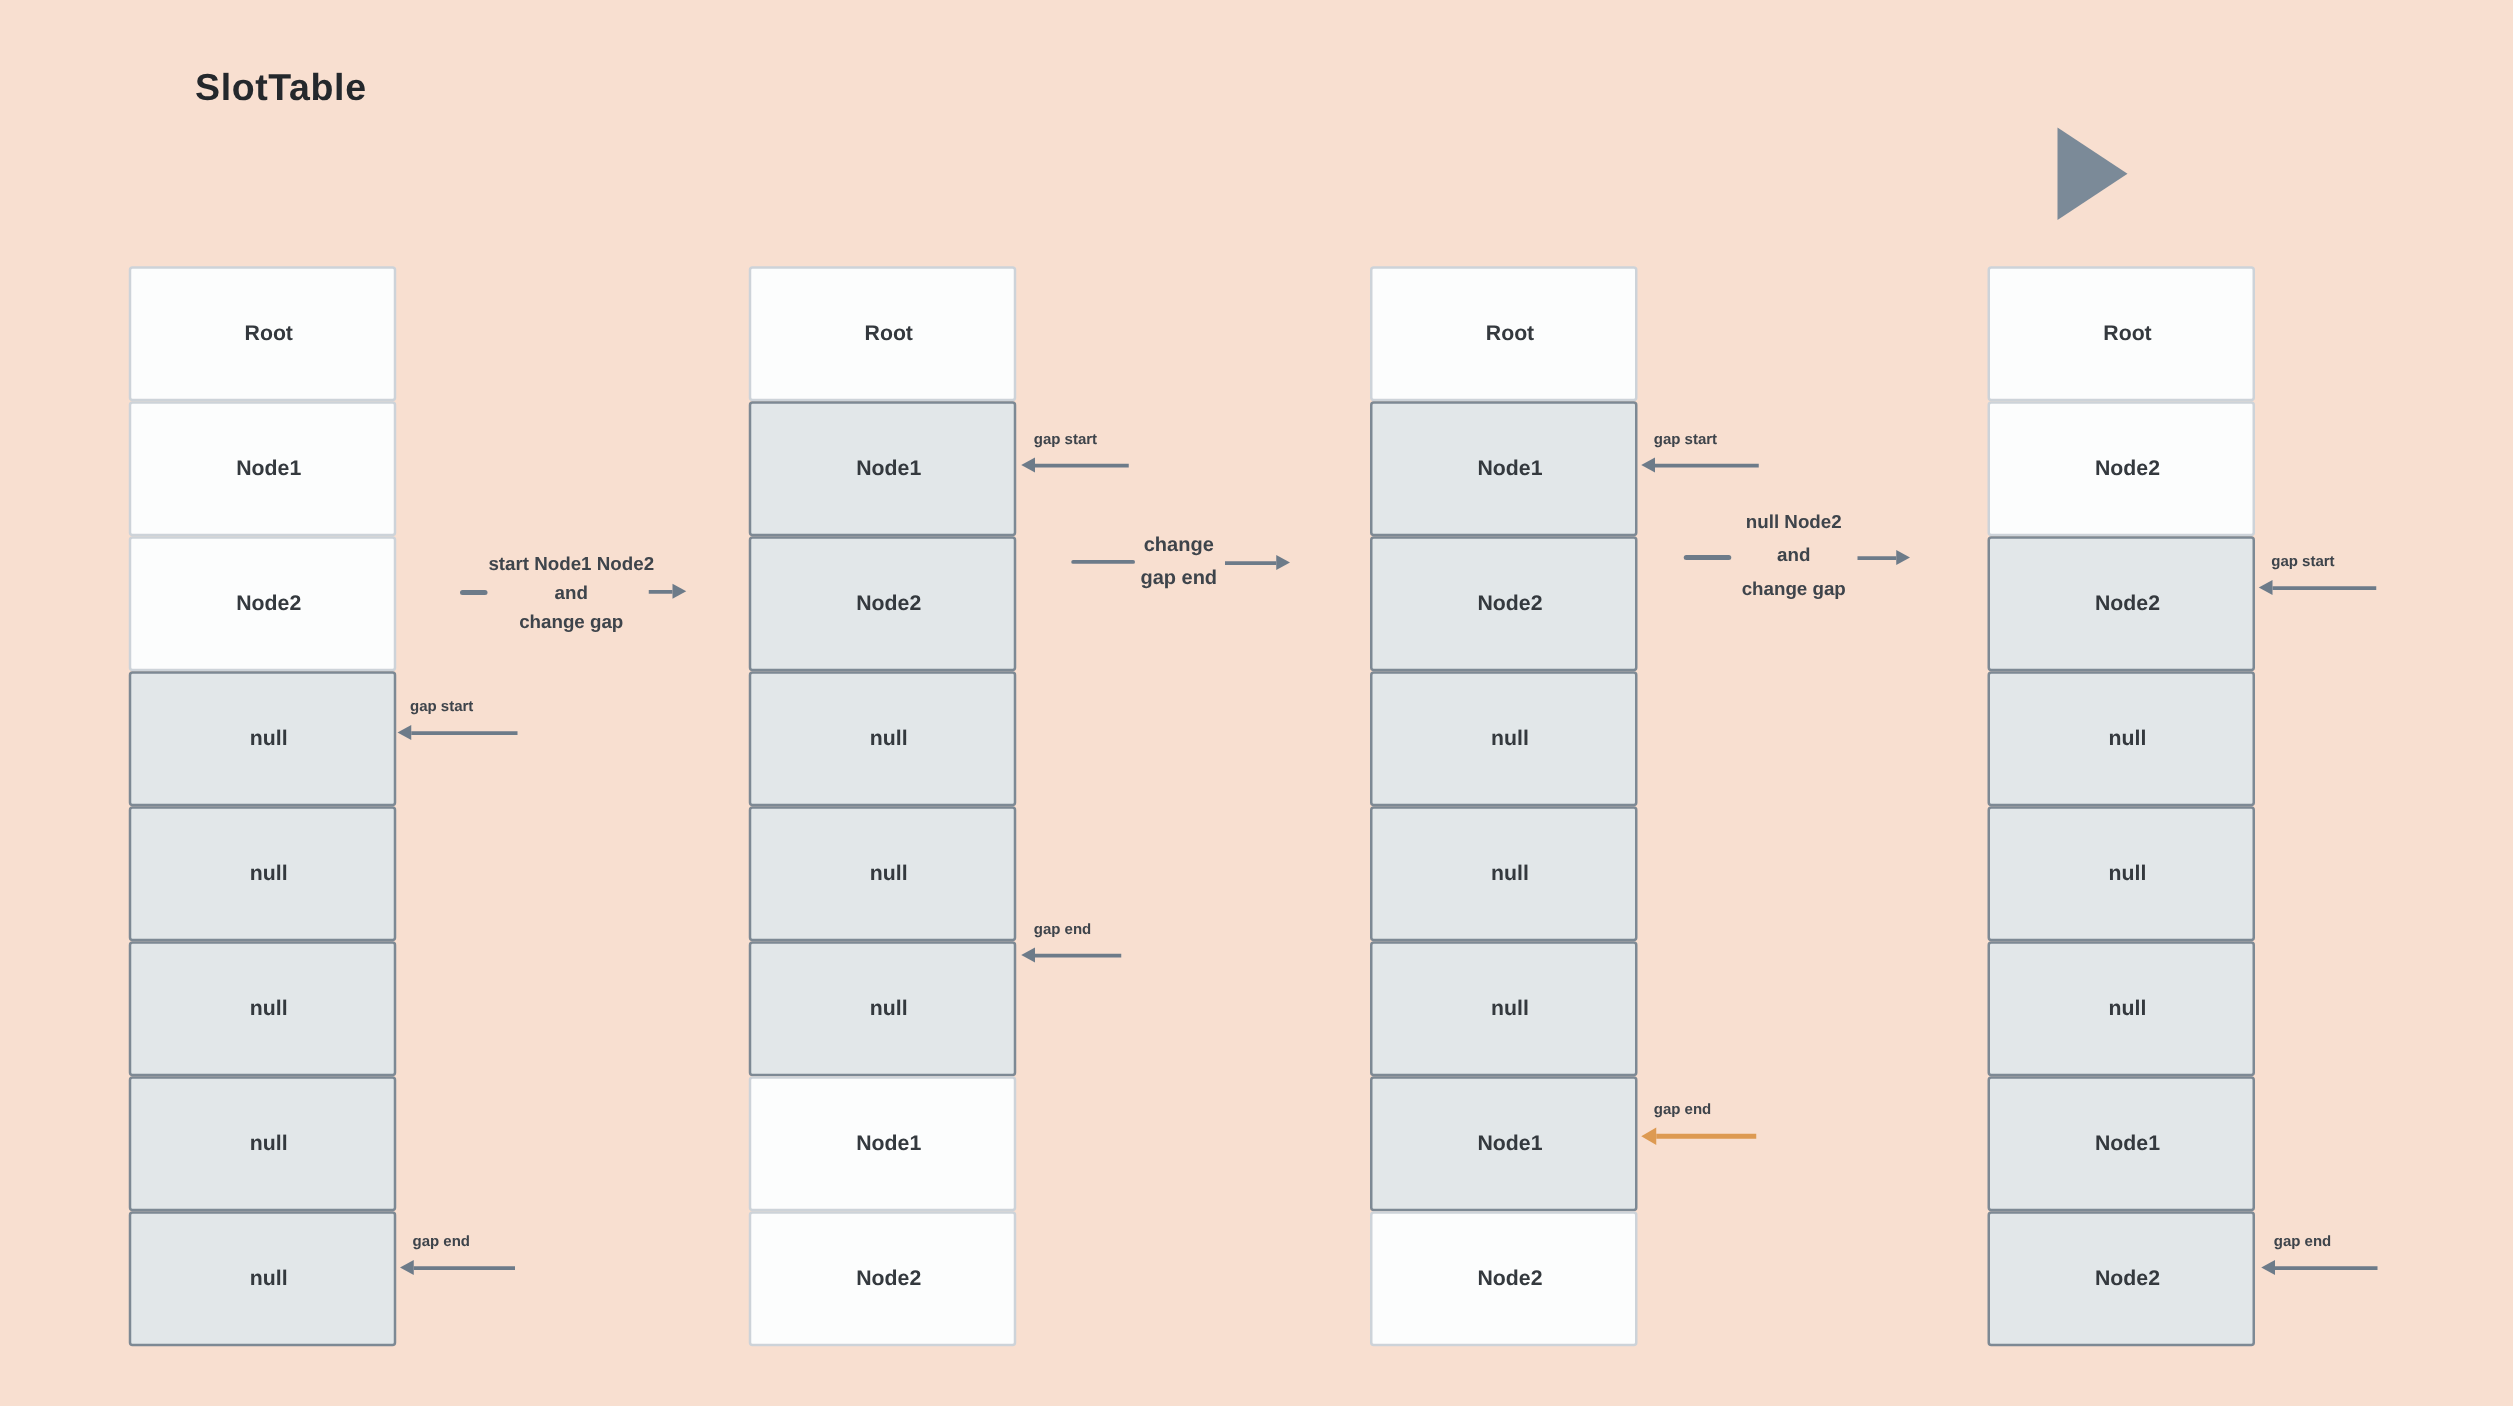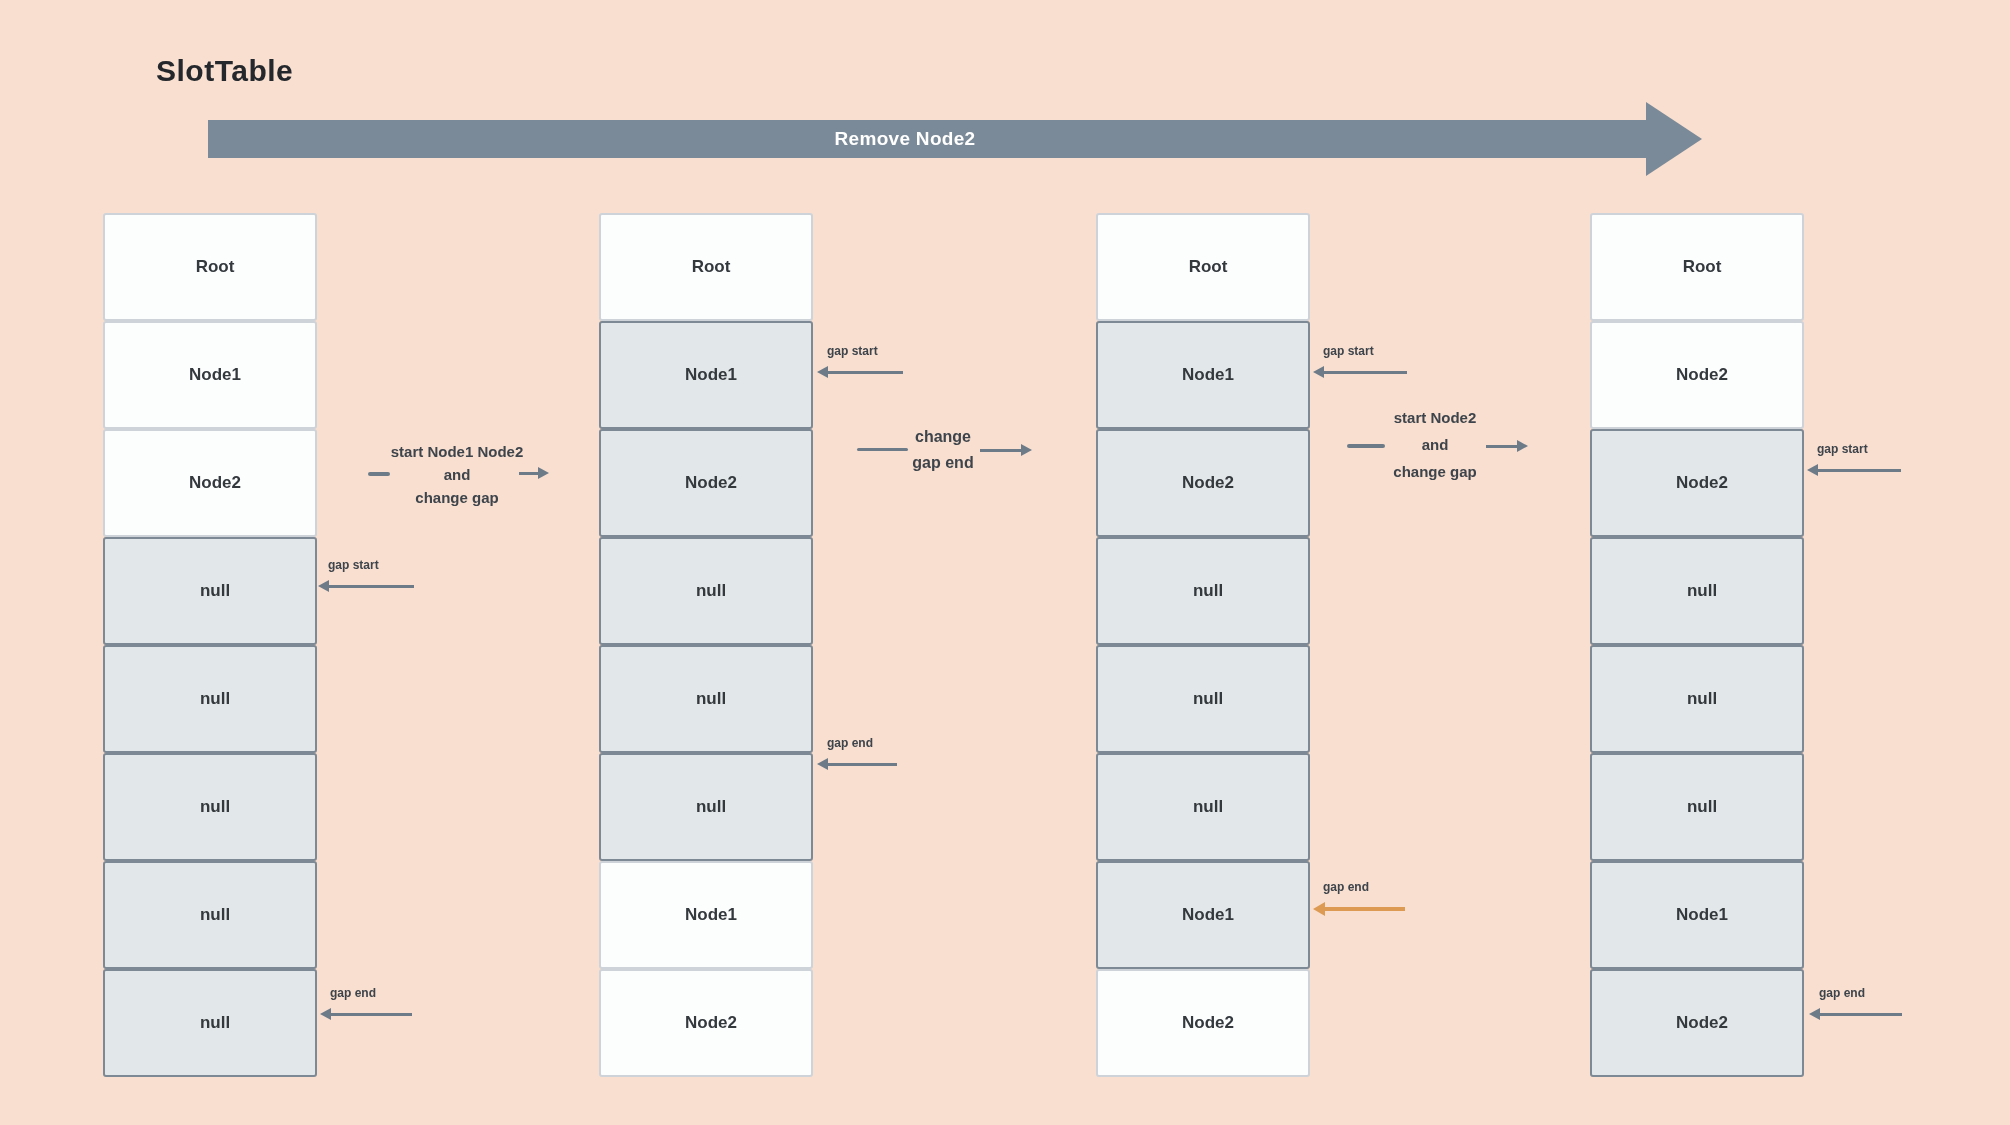--- a/index.html
+++ b/index.html
@@ -59,23 +59,20 @@
   .t-arrow .head-r{width:0;height:0;border-top:6px solid transparent;
     border-bottom:6px solid transparent;border-left:11px solid var(--arrow-gray);}
 </style>
 </head>
 <body>
 
 <div id="canvas">
 
   <div class="page-title">SlotTable</div>
 
-  <div class="big-arrow-shaft">
-    <div class="big-arrow-label">Remove Node2</div>
-  </div>
   <div class="big-arrow-head"></div>
 
   <div class="slot-column" style="left:103px">
     <div class="cell" data-variant="white">Root</div>
     <div class="cell" data-variant="white">Node1</div>
     <div class="cell" data-variant="white">Node2</div>
     <div class="cell" data-variant="gray">null</div>
     <div class="cell" data-variant="gray">null</div>
     <div class="cell" data-variant="gray">null</div>
     <div class="cell" data-variant="gray">null</div>
@@ -190,21 +187,21 @@
     <div class="t-line">change</div>
     <div class="t-line">gap end</div>
   </div>
   <div class="t-dash" style="left:857px;top:448px;width:51px;height:3px"></div>
   <div class="t-arrow" style="left:980px;top:443px;width:52px">
       <span class="line"></span>
       <span class="head-r"></span>
     </div>
 
   <div class="transition t3">
-    <div class="t-line">start Node2</div>
+    <div class="t-line">null Node2</div>
     <div class="t-line">and</div>
     <div class="t-line">change gap</div>
   </div>
   <div class="t-dash" style="left:1347px;top:444px;width:38px;height:4px"></div>
   <div class="t-arrow" style="left:1486px;top:439px;width:42px">
       <span class="line"></span>
       <span class="head-r"></span>
     </div>
 
 </div>

